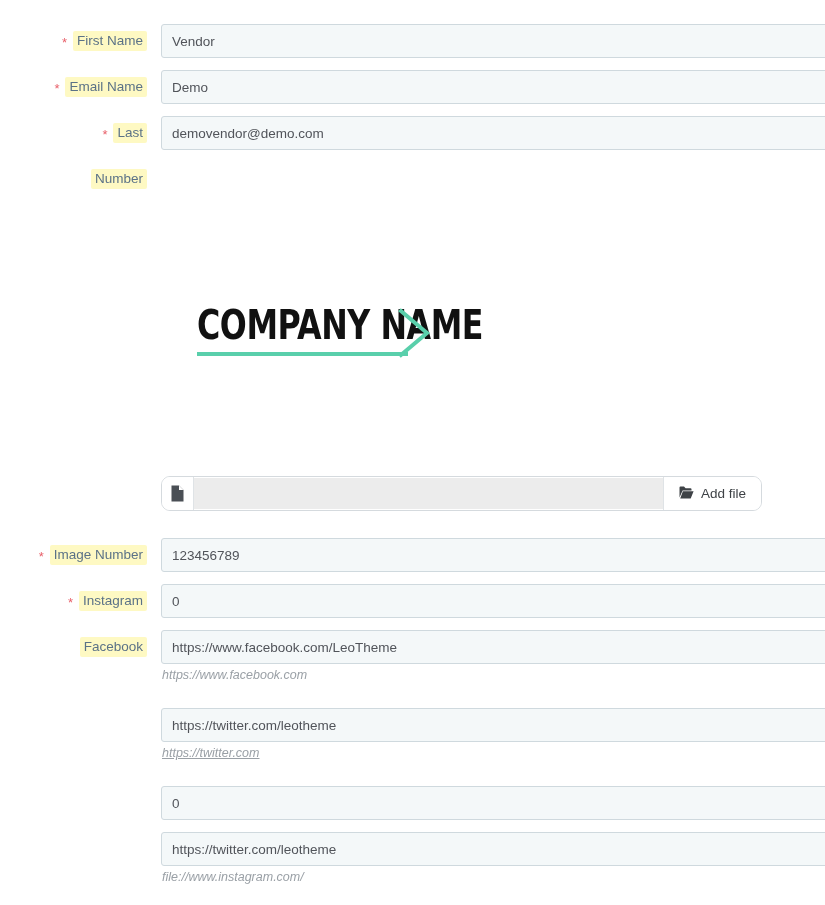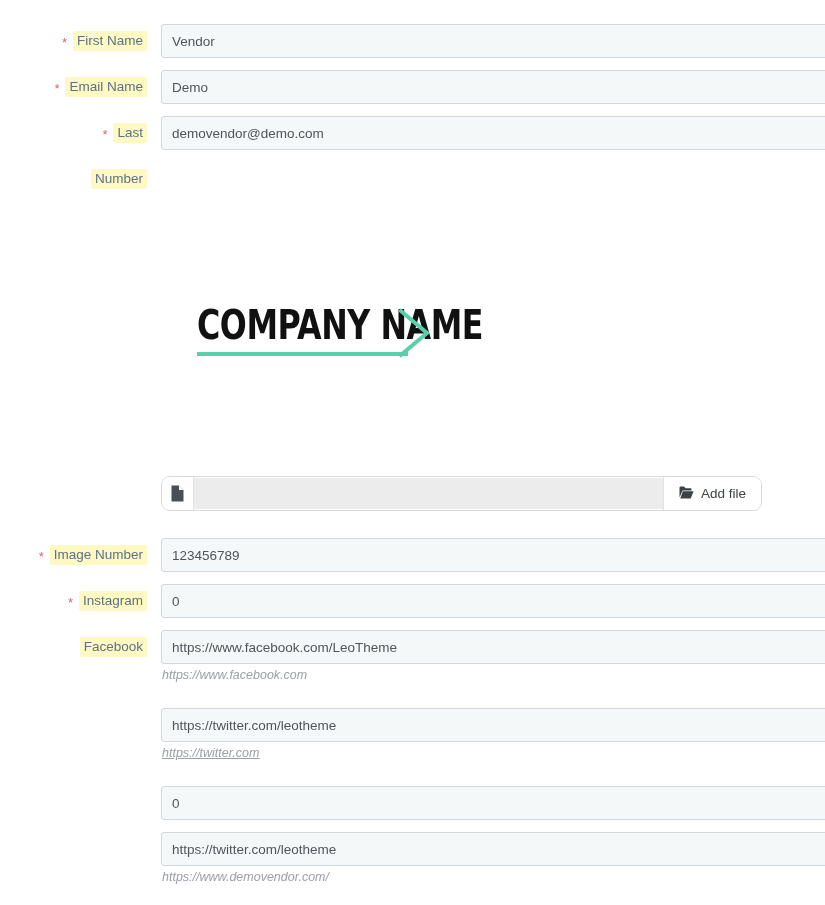--- a/index.html
+++ b/index.html
@@ -292,14 +292,14 @@
     <div class="form-row" style="top: 786px;">
       <div class="input-col">
         <input type="text" class="text-input" value="0" style="">
       </div>
     </div>
     <div class="form-row" style="top: 832px;">
       <div class="input-col">
         <input type="text" class="text-input" value="https://twitter.com/leotheme" style="">
       </div>
     </div>
-    <div class="helper-text" style="top: 870px;">https://www.demovendor.com/</div>
+    <div class="helper-text" style="top: 870px;">file://www.instagram.com/</div>
   </div>
 
 </body></html>

